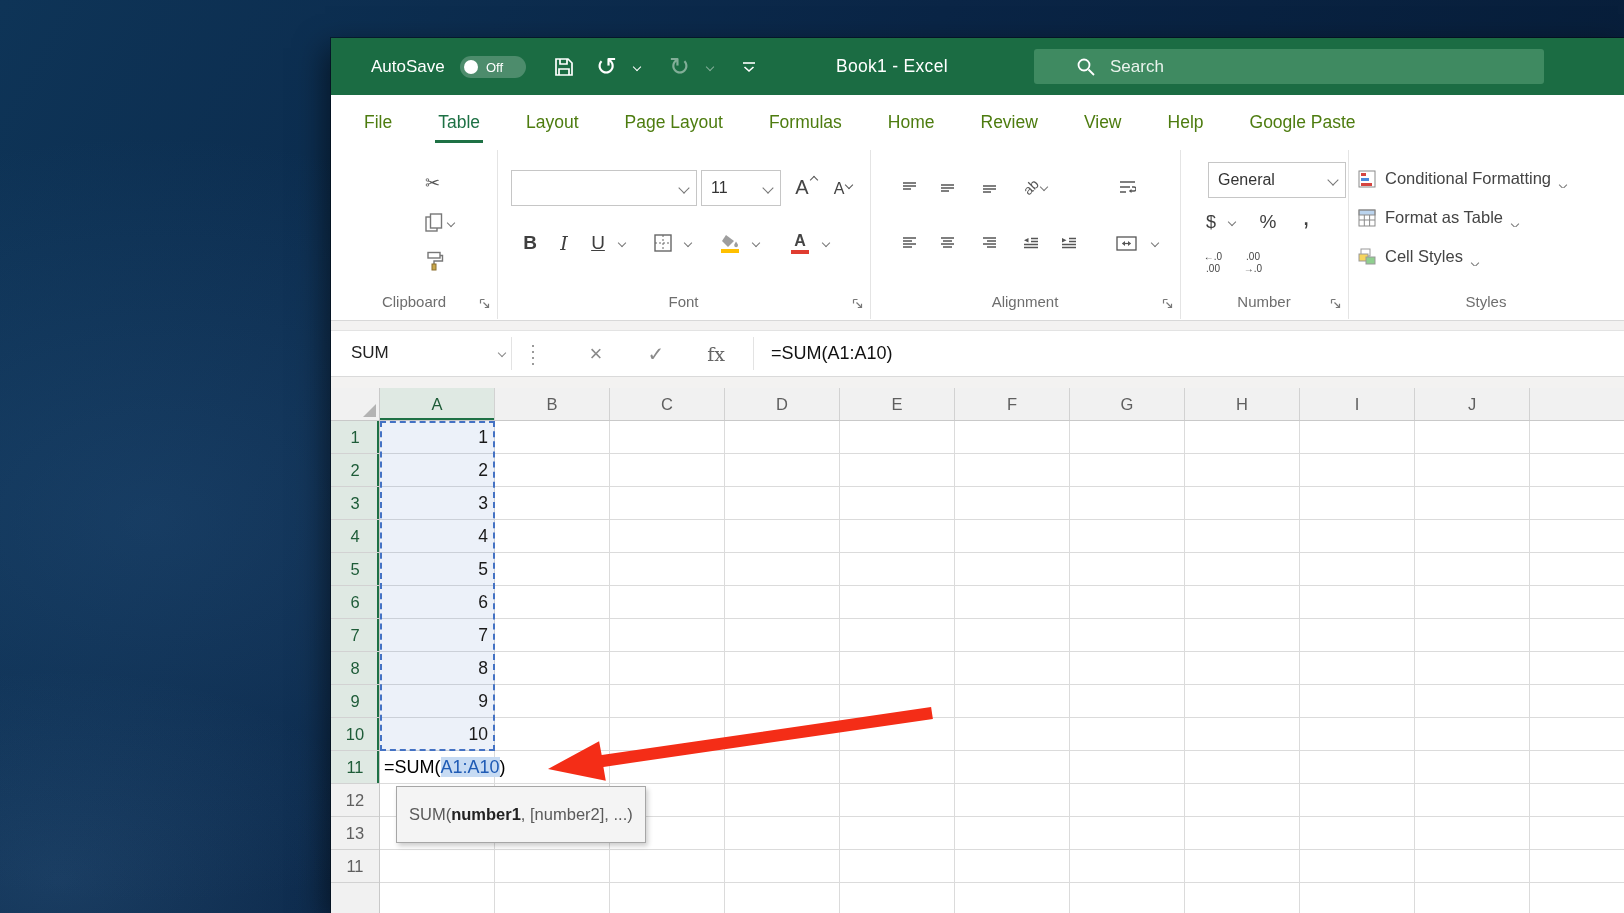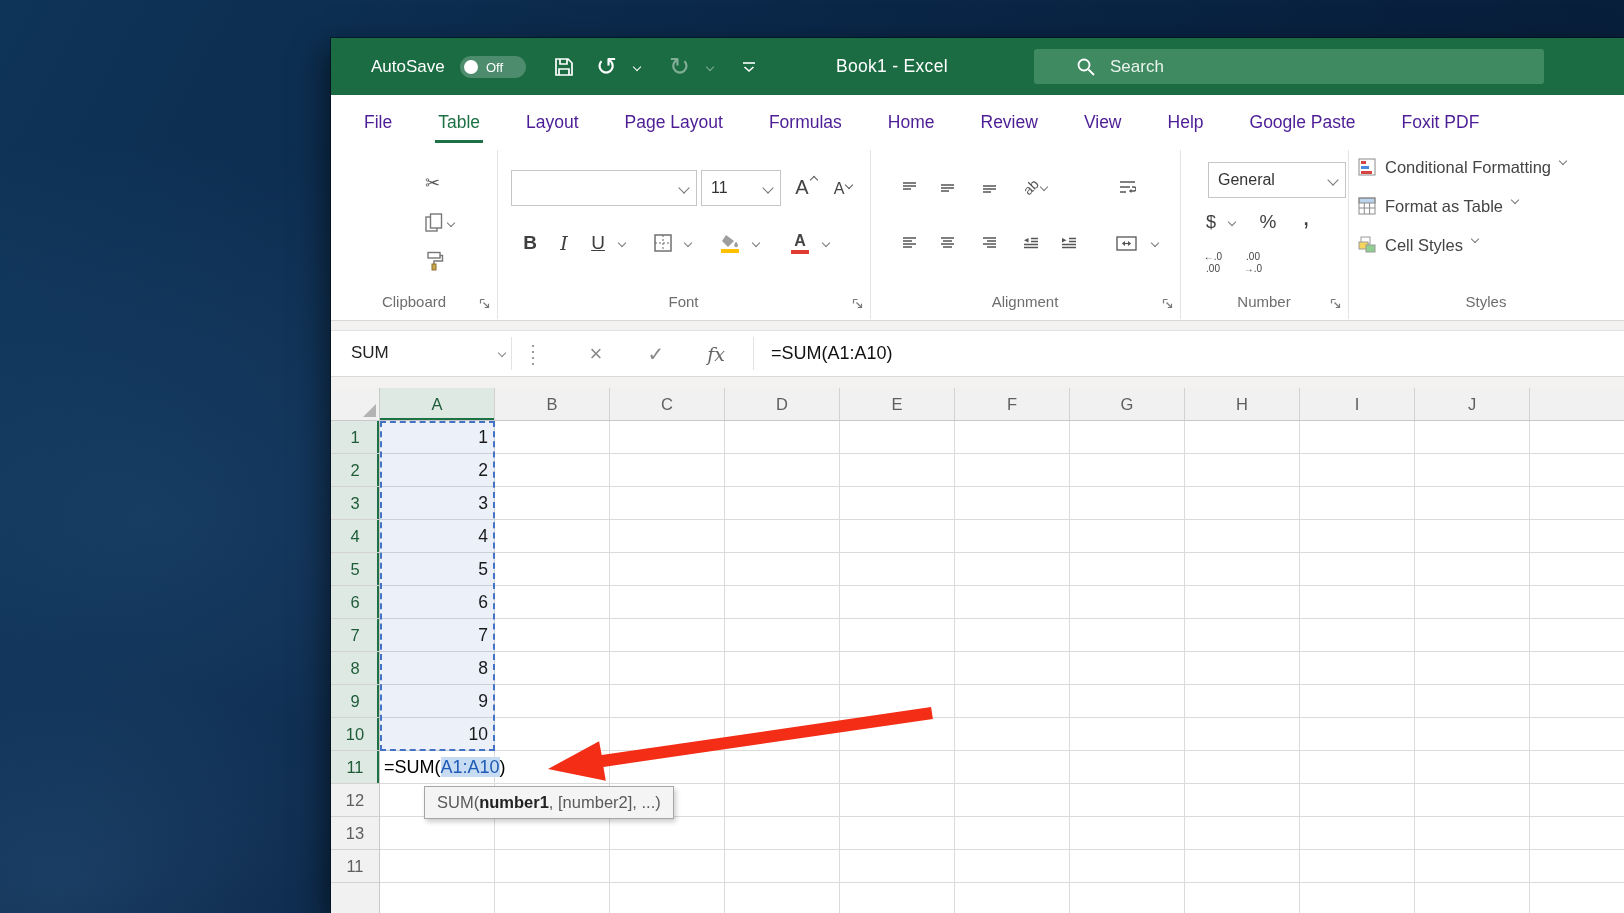--- a/index.html
+++ b/index.html
@@ -27,21 +27,21 @@
     border-bottom:1.6px solid currentColor;transform:rotate(45deg);}
   .chev.up{transform:rotate(-135deg);}
   .chev.xs{width:5px;height:5px;}
   .wtitle{position:absolute;left:505px;top:0;line-height:57px;font-size:17.5px;color:#fff;letter-spacing:.3px;}
   .searchbox{position:absolute;left:703px;top:11px;width:510px;height:35px;border-radius:3px;
     background:var(--search-green,#3F8A61);display:flex;align-items:center;color:#EAF3ED;font-size:17px;cursor:text;}
   .searchbox svg{margin-left:42px;margin-right:14px;}
   
   .tabsrow{position:absolute;top:57px;left:0;width:100%;height:55px;background:#fff;display:flex;
     align-items:stretch;padding-left:10px;}
-  .tab{font-size:17.5px;color:#4c1d95;padding:0 23px;display:flex;align-items:center;position:relative;cursor:pointer;}
+  .tab{font-size:17.5px;color:#4d7c0f;padding:0 23px;display:flex;align-items:center;position:relative;cursor:pointer;}
   .tab.active{color:var(--accent-green,#1E7145);}
   .tab.active::after{content:"";position:absolute;left:20px;right:20px;bottom:7px;height:3px;
     background:var(--accent-green,#1E7145);}
   
   .ribbon{position:absolute;top:112px;left:0;width:100%;height:170px;background:#fff;border-bottom:1px solid #D8D8D8;}
   .grp{position:absolute;top:0;height:169px;border-right:1px solid #E4E4E4;}
   .grp-label{position:absolute;bottom:9px;left:0;right:0;text-align:center;font-size:15px;color:#6E6E6E;}
   .launcher{position:absolute;right:7px;bottom:10px;cursor:pointer;}
   .rbtn{position:absolute;display:flex;align-items:center;justify-content:center;color:#3F3F3F;cursor:pointer;}
   .combo{position:absolute;border:1px solid #C6C6C6;background:#fff;display:flex;align-items:center;
@@ -51,38 +51,38 @@
   .colorbar{display:block;width:18px;height:4px;margin-top:1px;}
   .glyphbtn{font-size:19px;color:#444;}
   .dec-ico{font-size:10px;line-height:1.2;color:#444;white-space:pre-line;text-align:center;}
   
   .paste-btn{position:absolute;left:22px;top:10px;width:58px;height:118px;display:flex;flex-direction:column;
     align-items:center;cursor:pointer;}
   .paste-btn .plabel{font-size:17px;color:#444;margin-top:10px;}
   .paste-btn .chev{color:#666;margin-top:6px;}
   .mini{position:absolute;left:94px;width:44px;height:30px;display:flex;align-items:center;cursor:pointer;color:#555;}
   
-  .style-row{position:absolute;left:10px;right:4px;height:30px;display:flex;align-items:flex-start;gap:9px;
+  .style-row{position:absolute;left:10px;right:4px;height:30px;display:flex;align-items:flex-end;gap:9px;
     font-size:16.5px;color:#444;cursor:pointer;white-space:nowrap;overflow:hidden;}
   .style-row .chev{color:#777;flex:0 0 auto;}
   
   .fbar{position:absolute;top:292px;left:0;width:100%;height:45px;background:#fff;
     border-top:1px solid #E3E3E3;border-bottom:1px solid #DADADA;}
   .namebox{position:absolute;left:14px;top:5px;width:166px;height:34px;display:flex;align-items:center;
     font-size:17px;color:#222;cursor:pointer;}
   .namebox .val{padding-left:6px;flex:1;}
   .namebox .chev{color:#888;margin-right:6px;}
   .fbar .vsep{position:absolute;top:6px;bottom:6px;width:1px;background:#E3E3E3;}
   .dots{position:absolute;left:198px;top:12px;width:8px;height:22px;
     background:radial-gradient(circle,#9a9a9a 1.3px,transparent 1.5px);background-size:8px 6px;}
   .fbtn{position:absolute;top:0;height:45px;width:44px;display:flex;align-items:center;justify-content:center;
     color:#8a8a8a;cursor:pointer;}
   .fbtn.cancel{left:243px;font-size:22px;}
   .fbtn.enter{left:303px;font-size:20px;}
-  .fbtn.fx{left:363px;font-family:"DejaVu Serif",serif;font-style:italic;font-size:19px;color:#666;}
+  .fbtn.fx{left:363px;font-family:"DejaVu Serif",serif;font-size:19px;color:#666;}
   .finput{position:absolute;left:431px;right:0;top:0;bottom:0;display:flex;align-items:center;
     padding-left:9px;font-size:18px;color:#111;cursor:text;}
   
   .grid{position:absolute;top:350px;left:0;right:0;bottom:0;background:#fff;}
   .corner{position:absolute;left:0;top:0;width:49px;height:33px;background:#F1F1F1;
     border-right:1px solid #C9C9C9;border-bottom:1px solid #C9C9C9;box-sizing:border-box;cursor:pointer;}
   .corner::after{content:"";position:absolute;right:3px;bottom:3px;width:0;height:0;
     border-left:13px solid transparent;border-bottom:13px solid #B3B3B3;}
   .colhdrs{position:absolute;left:49px;top:0;right:0;height:33px;background:#F1F1F1;
     border-bottom:1px solid #C9C9C9;box-sizing:border-box;}
@@ -98,22 +98,22 @@
     repeating-linear-gradient(to right, transparent 0 114px, #DBDBDB 114px 115px),
     repeating-linear-gradient(to bottom, transparent 0 32px, #DBDBDB 32px 33px);}
   .selection{position:absolute;left:0;top:0;width:115px;height:330px;box-sizing:border-box;
     background:rgba(68,114,196,.10);border:2px dashed var(--selection-blue,#4472C4);}
   .cellval{position:absolute;left:0;width:108px;height:33px;line-height:33px;text-align:right;
     font-size:17.5px;color:#1A1A1A;}
   .formula-cell{position:absolute;left:4px;top:330px;height:33px;line-height:33px;white-space:nowrap;
     font-size:18px;color:#000;}
   .formula-cell .rng{color:var(--range-text-blue,#1F5BB5);background:var(--range-bg,#C7DBF3);}
   
-  .tooltip{position:absolute;left:424px;top:786px;height:31px;display:flex;align-items:center;
-    padding:0 12px;background:#F4F4F4;border:1px solid #A6A6A6;box-shadow:2px 3px 5px rgba(0,0,0,.2);
+  .tooltip{position:absolute;left:396px;top:786px;height:31px;display:flex;align-items:center;
+    padding:12px 12px;background:#F4F4F4;border:1px solid #A6A6A6;box-shadow:2px 3px 5px rgba(0,0,0,.2);
     font-size:16.5px;color:#5A5A5A;white-space:pre;}
   .tooltip b{color:#222;}
   .arrow{position:absolute;left:540px;top:698px;pointer-events:none;}
   .arrow polygon{fill:var(--arrow-red,#F42D17);}
   svg{display:block;}
 </style>
 </head>
 <body>
 
 <div class="page">
@@ -165,21 +165,20 @@
         <div class="tab">File</div>
         <div class="tab active">Table</div>
         <div class="tab">Layout</div>
         <div class="tab">Page Layout</div>
         <div class="tab">Formulas</div>
         <div class="tab">Home</div>
         <div class="tab">Review</div>
         <div class="tab">View</div>
         <div class="tab">Help</div>
         <div class="tab">Google Paste</div>
-        <div class="tab">Foxit PDF</div>
       </div>
 
     <div class="ribbon">
 
       <div class="grp" style="left:0;width:166px">
         <div class="mini" style="top:18px">
           <span style="font-size:18px">✂</span>
         </div>
         <div class="mini" style="top:58px">
           <svg width="18" height="20" viewBox="0 0 18 20">

